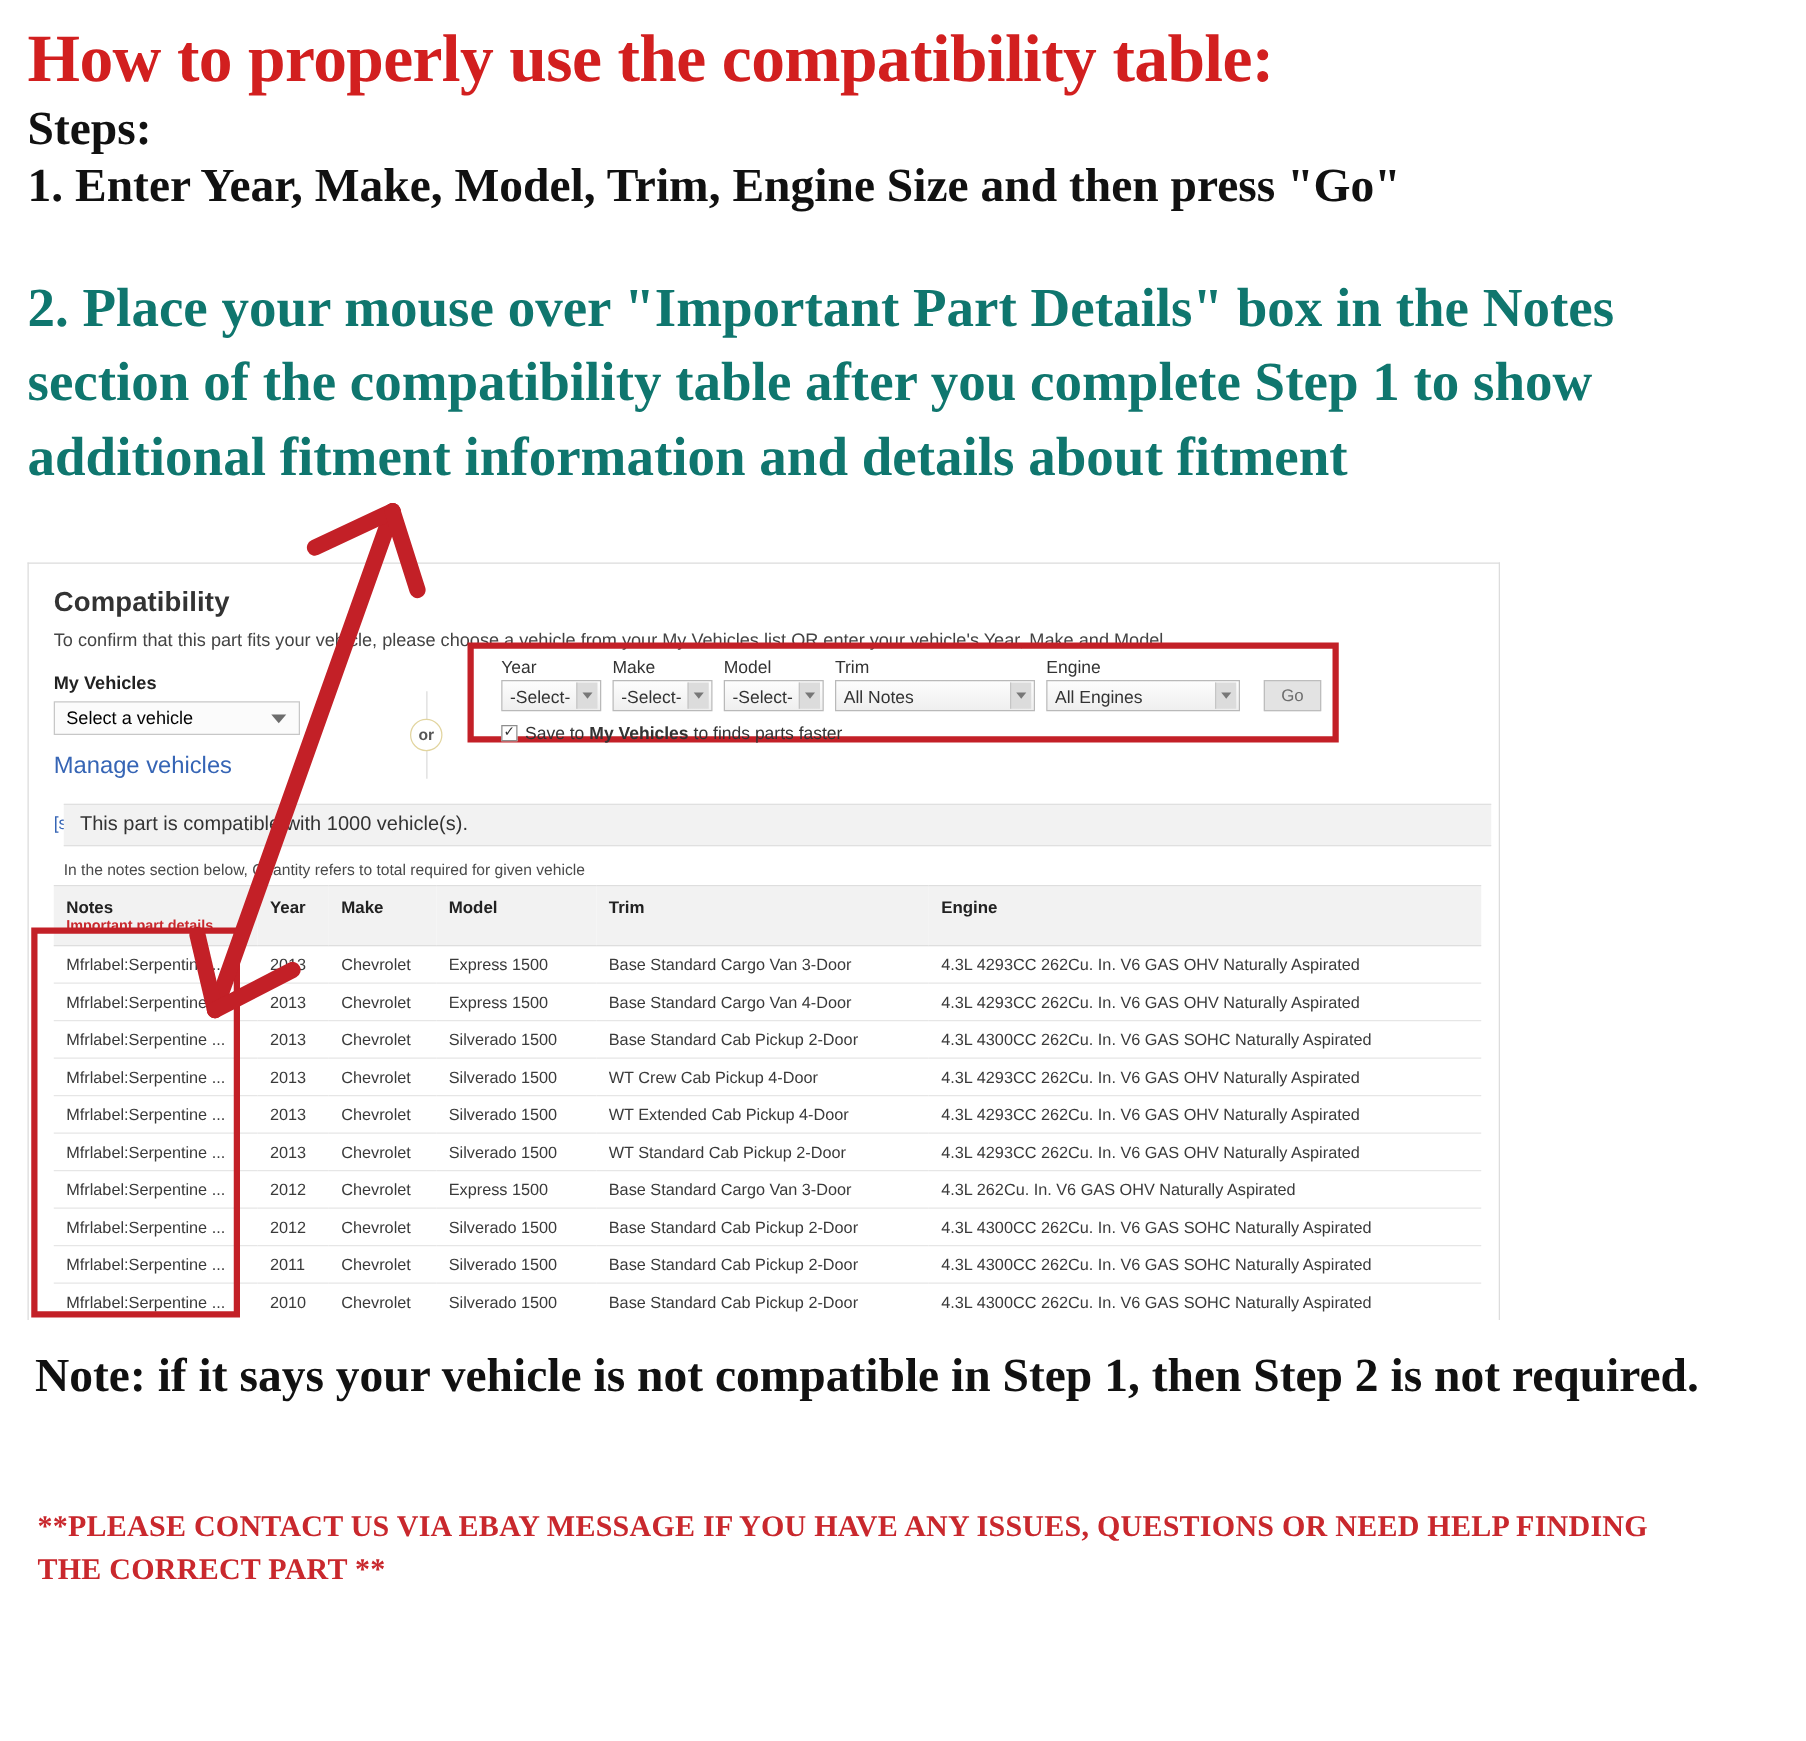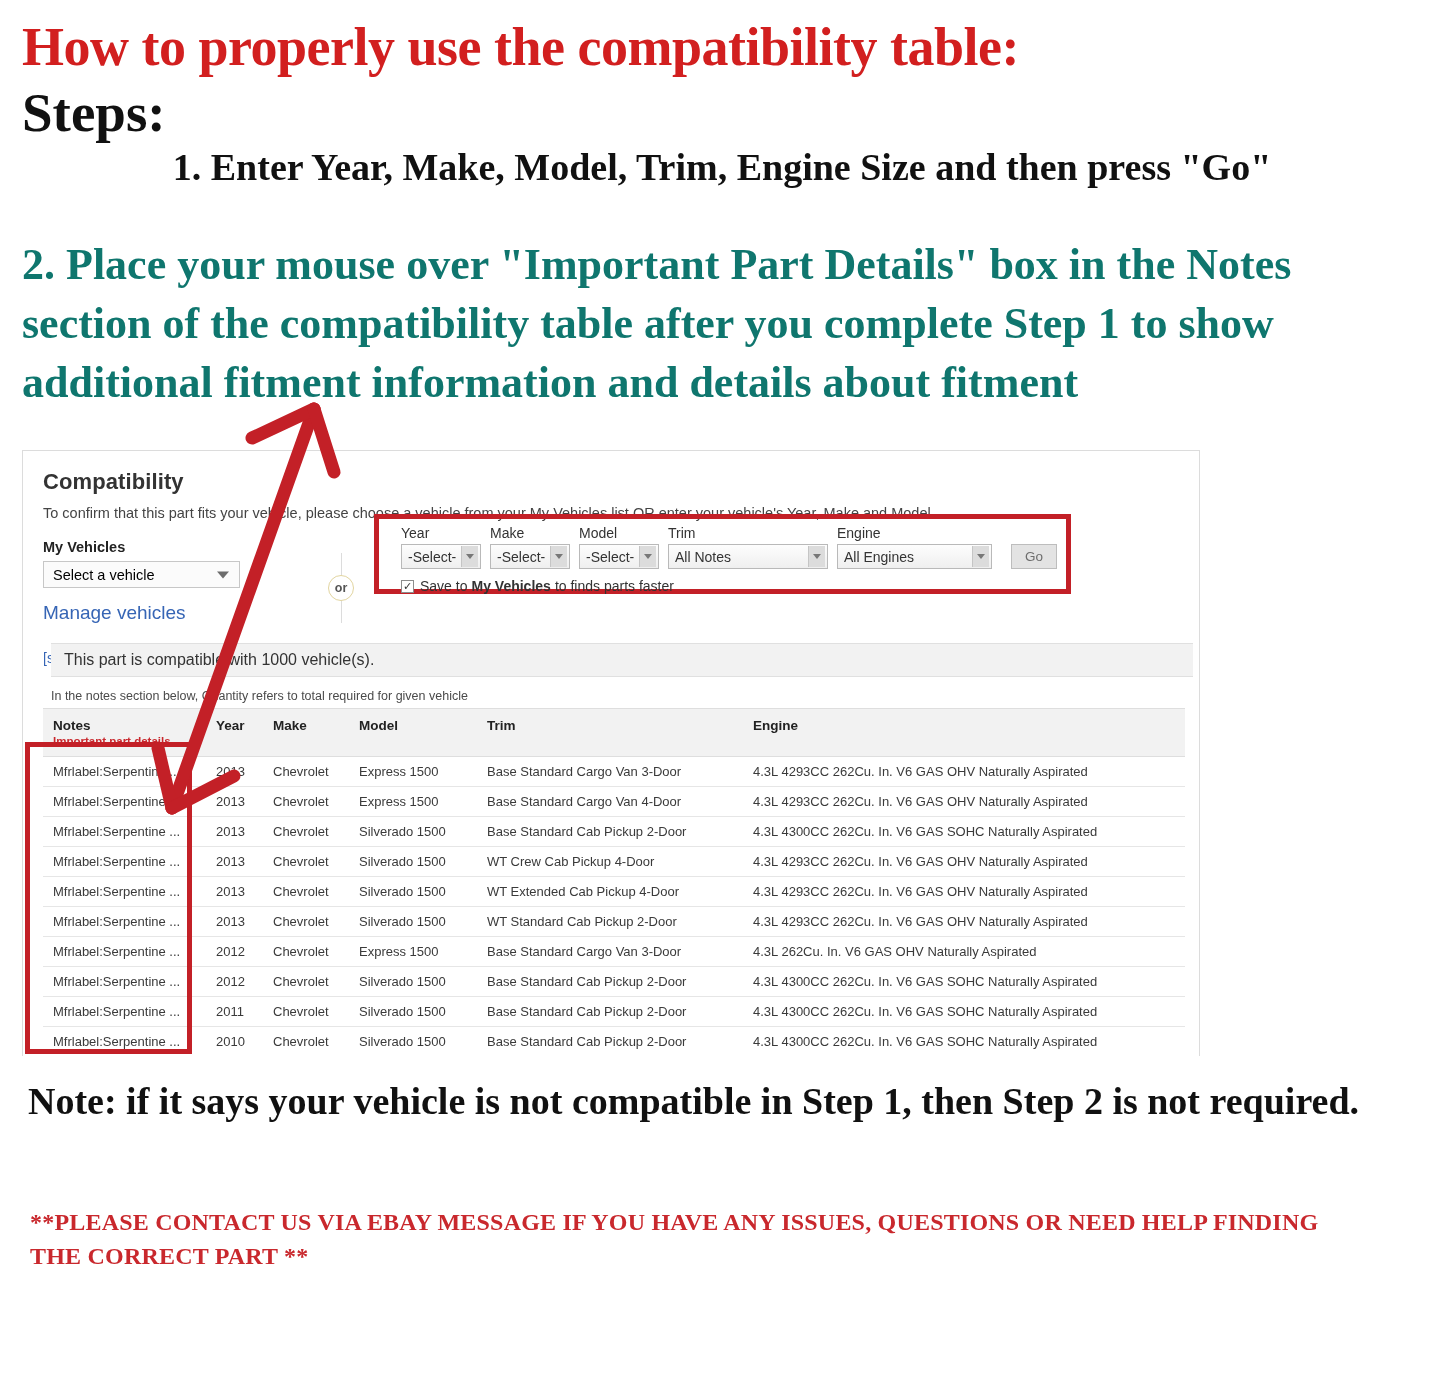--- a/index.html
+++ b/index.html
@@ -27,33 +27,32 @@
     font-size: 54px;
     line-height: 1.08;
     letter-spacing: -0.5px;
     margin: 0 0 8px 0;
     white-space: nowrap;
   }
   .h-steps {
     color: #111111;
     font-family: "Liberation Serif", serif;
     font-weight: bold;
-    font-size: 55px;
+    font-size: 38px;
     line-height: 1.05;
     margin: 0 0 4px 0;
   }
   .h-step1 {
     color: #111111;
     font-family: "Liberation Serif", serif;
     font-weight: bold;
     font-size: 38px;
     line-height: 1.12;
     margin: 4px 0 0 0;
     white-space: nowrap;
-    text-align: center;
   }
   .h-step2 {
     color: #0f766e;
     font-family: Liberation Serif, serif;
     font-weight: bold;
     font-size: 44px;
     line-height: 1.35;
     margin: 46px 0 0 0;
     width: 1330px;
   }

